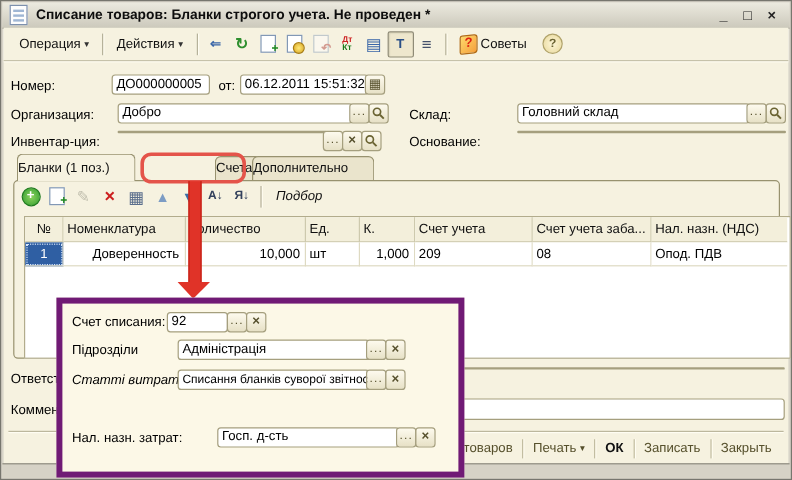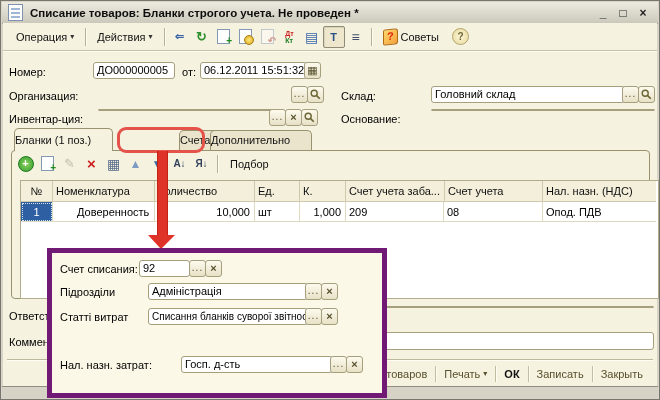--- a/index.html
+++ b/index.html
@@ -138,20 +138,21 @@
         </div>
     </div>
 
     <div class="lbl" style="left:6px;top:43px;">Номер:</div>
     <div class="inp" style="left:90px;top:39px;width:74px;">ДО000000005</div>
     <div class="lbl" style="left:179px;top:43px;">от:</div>
     <div class="inp" style="left:197px;top:39px;width:99px;">06.12.2011 15:51:32</div>
     <div class="fbtn" style="left:301px;top:39px;width:15px;height:15px;font-size:11px;line-height:15px;letter-spacing:0;">▦</div>
 
     <div class="lbl" style="left:6px;top:67px;">Организация:</div>
+    <div class="inp" style="left:95px;top:63px;width:188px;">Добро</div>
     <div class="fbtn" style="left:288px;top:63px;width:15px;height:15px;">...</div>
     <div class="fbtn" style="left:304px;top:63px;width:15px;height:15px;letter-spacing:0;">
         <svg width="11" height="11" viewBox="0 0 11 11">
           <circle cx="4.2" cy="4.2" r="3" fill="none" stroke="#6b6433" stroke-width="1.4"></circle>
           <line x1="6.6" y1="6.6" x2="9.8" y2="9.8" stroke="#6b6433" stroke-width="1.6"></line>
         </svg>
       </div>
 
     <div class="lbl" style="left:338px;top:67px;">Склад:</div>
     <div class="inp" style="left:428px;top:63px;width:186px;">Головний склад</div>
@@ -207,32 +208,32 @@
         <div class="gicon">
             <span style="color:#3a6ea5;font-size:12px;">▼</span>
           </div>
         <div class="gicon">
             <span style="color:#33415c;font-size:10px;font-weight:bold;">А↓</span>
           </div>
         <div class="gicon">
             <span style="color:#33415c;font-size:10px;font-weight:bold;">Я↓</span>
           </div>
         <div class="tb-sep" style="margin:0 3px;"></div>
-        <div class="tb-btn" style="padding:1px 5px;">Подбор</div>
+        <div class="tb-btn" style="padding:1px 5px;font-style:italic;">Подбор</div>
       </div>
 
       <div class="grid">
         <div class="trow">
           <div class="th" style="width:32px;text-align:center;padding-left:0;">№</div>
           <div class="th" style="width:102px;">Номенклатура</div>
           <div class="th" style="width:100px;">Количество</div>
           <div class="th" style="width:45px;">Ед.</div>
           <div class="th" style="width:46px;">К.</div>
+          <div class="th" style="width:98px;">Счет учета</div>
           <div class="th" style="width:99px;">Счет учета заба...</div>
-          <div class="th" style="width:98px;">Счет учета</div>
           <div class="th" style="width:113px;border-right:none;">Нал. назн. (НДС)</div>
         </div>
         <div class="trow">
           <div class="td rowsel" style="width:32px;">1</div>
           <div class="td" style="width:102px;padding-left:24px;">Доверенность</div>
           <div class="td num" style="width:100px;">10,000</div>
           <div class="td" style="width:45px;">шт</div>
           <div class="td num" style="width:46px;">1,000</div>
           <div class="td" style="width:98px;">209</div>
           <div class="td" style="width:99px;">08</div>
@@ -274,21 +275,21 @@
     <div class="lbl" style="left:8px;top:10px;">Счет списания:</div>
     <div class="inp" style="left:87px;top:7px;width:43px;">92</div>
     <div class="fbtn" style="left:137px;top:7px;width:15px;height:15px;">...</div>
     <div class="fbtn" style="left:153px;top:7px;width:15px;height:15px;font-size:11px;line-height:14px;letter-spacing:0;font-weight:bold;">×</div>
 
     <div class="lbl" style="left:8px;top:33px;">Підрозділи</div>
     <div class="inp" style="left:96px;top:30px;width:152px;">Адміністрація</div>
     <div class="fbtn" style="left:253px;top:30px;width:15px;height:15px;">...</div>
     <div class="fbtn" style="left:269px;top:30px;width:15px;height:15px;font-size:11px;line-height:14px;letter-spacing:0;font-weight:bold;">×</div>
 
-    <div class="lbl" style="left:8px;top:58px;">Статті витрат</div>
+    <div class="lbl" style="left:8px;top:58px;font-style:italic;">Статті витрат</div>
     <div class="inp" style="left:96px;top:55px;width:152px;font-size:10px;">Списання бланків суворої звітності</div>
     <div class="fbtn" style="left:253px;top:55px;width:15px;height:15px;">...</div>
     <div class="fbtn" style="left:269px;top:55px;width:15px;height:15px;font-size:11px;line-height:14px;letter-spacing:0;font-weight:bold;">×</div>
 
     <div class="lbl" style="left:8px;top:106px;">Нал. назн. затрат:</div>
     <div class="inp" style="left:129px;top:103px;width:144px;">Госп. д-сть</div>
     <div class="fbtn" style="left:278px;top:103px;width:15px;height:15px;">...</div>
     <div class="fbtn" style="left:294px;top:103px;width:15px;height:15px;font-size:11px;line-height:14px;letter-spacing:0;font-weight:bold;">×</div>
   </div>
 

